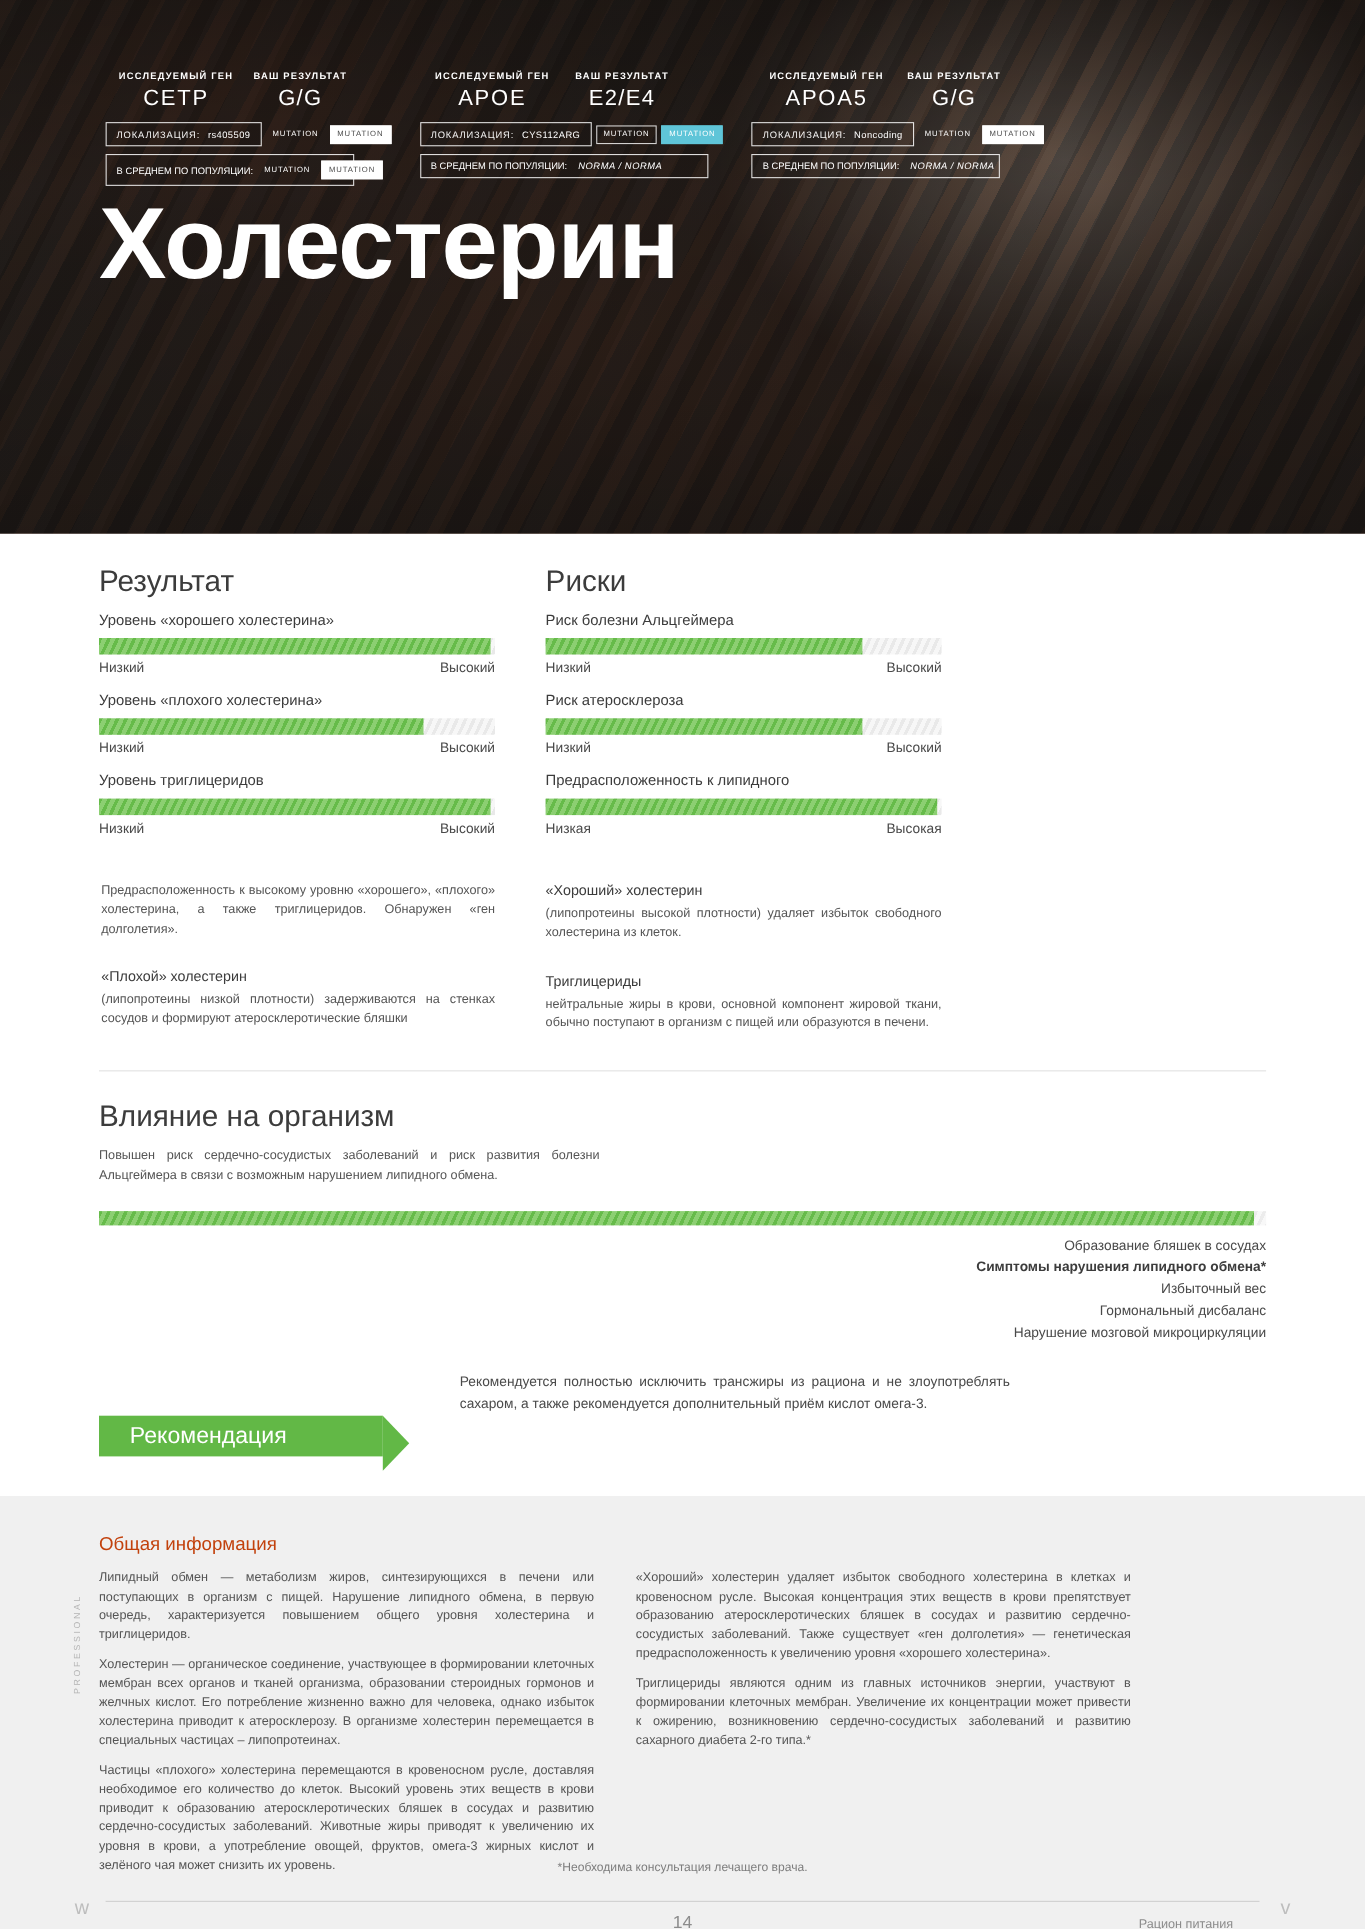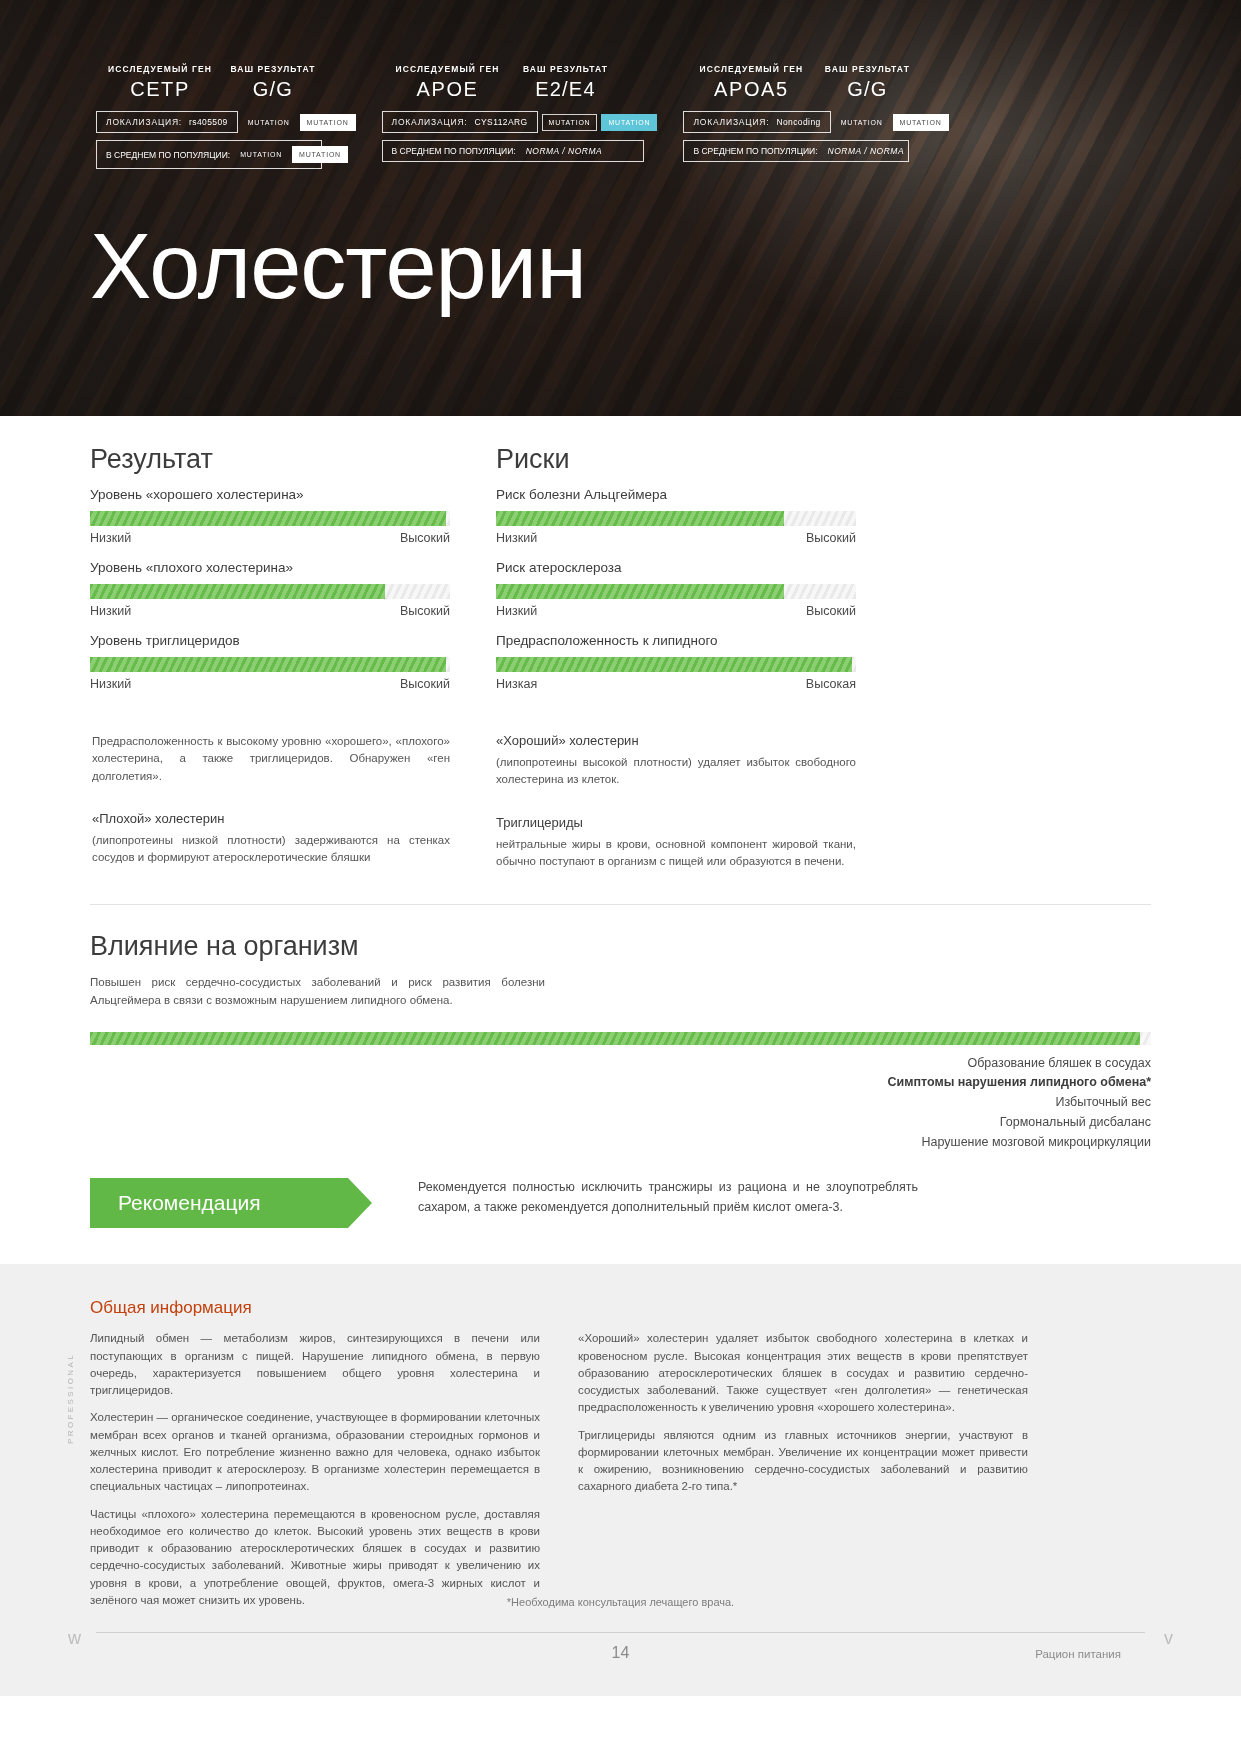--- a/index.html
+++ b/index.html
@@ -9,21 +9,21 @@
     background: #ffffff;
     font-family: "Liberation Sans", sans-serif;
     color: #3c3c3c;
   }
   .page { position: relative; width: 1241px; height: 1754px; overflow: hidden; background:#fff; }
 
   
   .hero {
     position: relative;
     width: 1241px;
-    height: 416px;
+    height: 485px;
     overflow: hidden;
     background: #2b2320;
   }
   .hero-photo {
     position: absolute; inset: 0;
     background:
       radial-gradient(ellipse 420px 300px at 78% 30%, rgba(90,88,84,0.95) 0%, rgba(60,58,55,0.9) 40%, rgba(35,33,31,0.9) 75%),
       radial-gradient(ellipse 300px 180px at 18% 18%, rgba(150,60,30,0.85) 0%, rgba(90,35,18,0.6) 60%, rgba(50,25,15,0.2) 100%),
       radial-gradient(ellipse 420px 220px at 40% 62%, rgba(168,74,34,0.9) 0%, rgba(110,45,20,0.7) 55%, rgba(60,28,14,0.3) 100%),
       radial-gradient(ellipse 260px 150px at 62% 80%, rgba(190,92,42,0.8) 0%, rgba(110,48,22,0.5) 60%, rgba(50,25,14,0.2) 100%),
@@ -70,21 +70,21 @@
   .tag.plain { border: none; color: #fff; }
   .pop-row { display: flex; align-items: center; margin-top: 7px; }
   .pop-pill {
     border: 1px solid rgba(255,255,255,0.85); color: #fff; font-size: 8.5px;
     padding: 5px 9px; display: flex; align-items: center; gap: 10px; white-space: nowrap;
   }
   .pop-pill .norm { font-style: italic; letter-spacing: .5px; }
 
   .hero-title {
     position: absolute; left: 90px; top: 176px;
-    font-size: 92px; line-height: 1; color: #ffffff; font-weight: 400; letter-spacing: -1px; margin-top: 44px;
+    font-size: 92px; line-height: 1; color: #ffffff; font-weight: 700; letter-spacing: -1px;
   }
   .hero-sub {
     position: absolute; left: 94px; top: 298px;
     font-size: 14.5px; line-height: 1.45; color: #ffffff; font-weight: 400;
   }
 
   
   .results { position: relative; padding: 0 90px; }
   .cols { display: flex; gap: 46px; padding-top: 28px; }
   .col { width: 360px; }
@@ -118,22 +118,22 @@
   .long-bar { position: relative; height: 13px; margin-top: 22px; width: 100%; }
   .long-bar .bar-bg {
     background: repeating-linear-gradient(115deg, #ececec 0px, #ececec 3px, #f8f8f8 3px, #f8f8f8 7px);
   }
   .symptoms { margin-top: 9px; text-align: right; }
   .symptom { font-size: 12.5px; color: #4a4a4a; line-height: 1.58; }
   .symptom.head { font-weight: 700; color: #3c3c3c; }
 
   .rec-row { display: flex; align-items: flex-start; margin-top: 26px; }
   .rec-badge {
-    position: relative; width: 258px; height: 50px; background: #62b846;
-    display: flex; align-items: center; padding-left: 28px; color: #fff; font-size: 21px; font-weight: 400;
+    position: relative; width: 258px; height: 37px; background: #62b846;
+    display: flex; align-items: center; padding-left: 28px; color: #fff; font-size: 21px; font-weight: 400; margin-top: 40px;
   }
   .rec-badge::after{
     content: ""; position: absolute; right: -24px; top: 0;
     border-top: 25px solid transparent; border-bottom: 25px solid transparent;
     border-left: 24px solid #62b846;
   }
   .rec-text {
     margin-left: 70px; width: 500px; font-size: 12.5px; line-height: 1.55; color: #4a4a4a; text-align: justify;
   }
 

